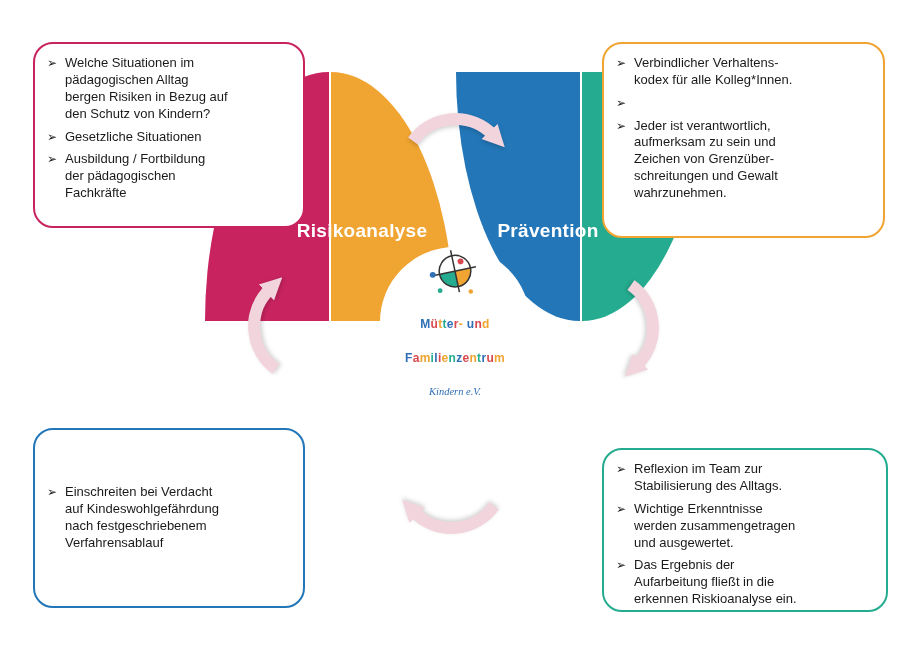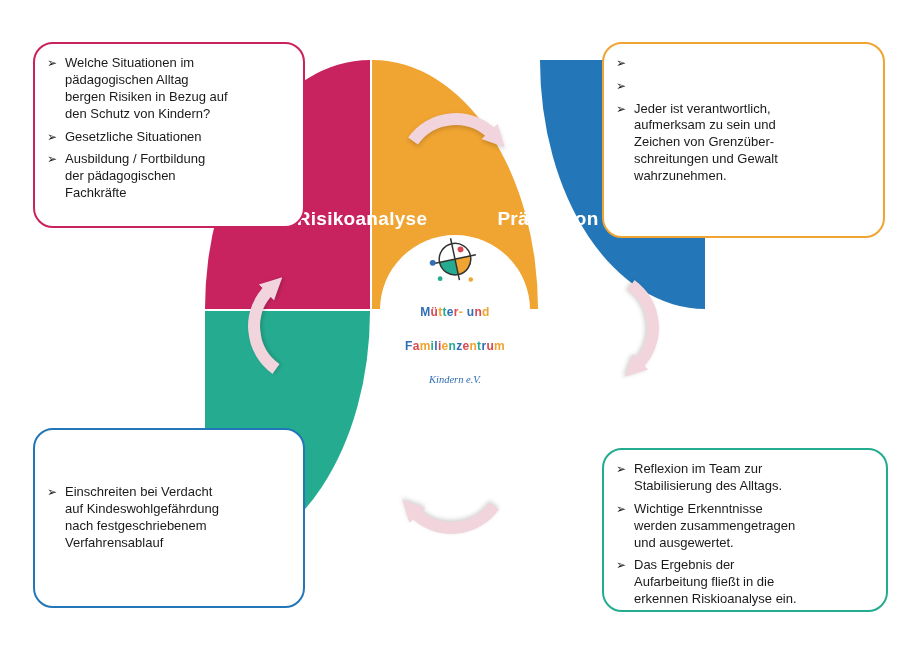--- a/index.html
+++ b/index.html
@@ -1,22 +1,22 @@
 <!DOCTYPE html>
 <html><head>
 <meta charset="utf-8">
 <style>
   * { margin:0; padding:0; box-sizing:border-box; }
   html,body { background:#ffffff; }
   body { font-family:"Liberation Sans","DejaVu Sans",sans-serif; }
   .canvas { position:relative; width:919px; height:649px; background:#fff; overflow:hidden; }
 
   
-  .wheel { position:absolute; left:205px; top:60px; width:500px; height:500px;
-           display:grid; grid-template-columns:1fr 1fr 1fr; grid-template-rows:1fr 1fr; gap:2px; }
+  .wheel { position:absolute; left:205px; top:72px; width:500px; height:500px;
+           display:grid; grid-template-columns:1fr 1fr 1fr 1fr; grid-template-rows:1fr 1fr; gap:2px; }
   .quad { width:100%; height:100%; }
   .quad.tl { background:#c9235f; border-top-left-radius:100%; }
   .quad.tr { background:#f0a431; border-top-right-radius:100%; }
   .quad.bl { background:#2377b8; border-bottom-left-radius:100%; }
   .quad.br { background:#25ac90; border-bottom-right-radius:100%; }
 
   .qlabel { position:absolute; transform:translate(-50%,-50%);
             color:#ffffff; font-weight:bold; font-size:19px; letter-spacing:0.3px;
             white-space:nowrap; z-index:3; }
   .qlabel.risiko { left:157px; top:159px; }
@@ -150,20 +150,22 @@
 der pädagogischen
 Fachkräfte</span>
       </div>
     </div>
   </div>
 
   <div class="box tr-box">
     <div>
       <div class="bullet">
         <span class="glyph">➢</span>
+        <span class="btext">Verbindlicher Verhaltens-
+kodex für alle Kolleg*Innen.</span>
       </div>
       <div class="bullet">
         <span class="glyph">➢</span>
       </div>
       <div class="bullet">
         <span class="glyph">➢</span>
         <span class="btext">Jeder ist verantwortlich,
 aufmerksam zu sein und
 Zeichen von Grenzüber-
 schreitungen und Gewalt

